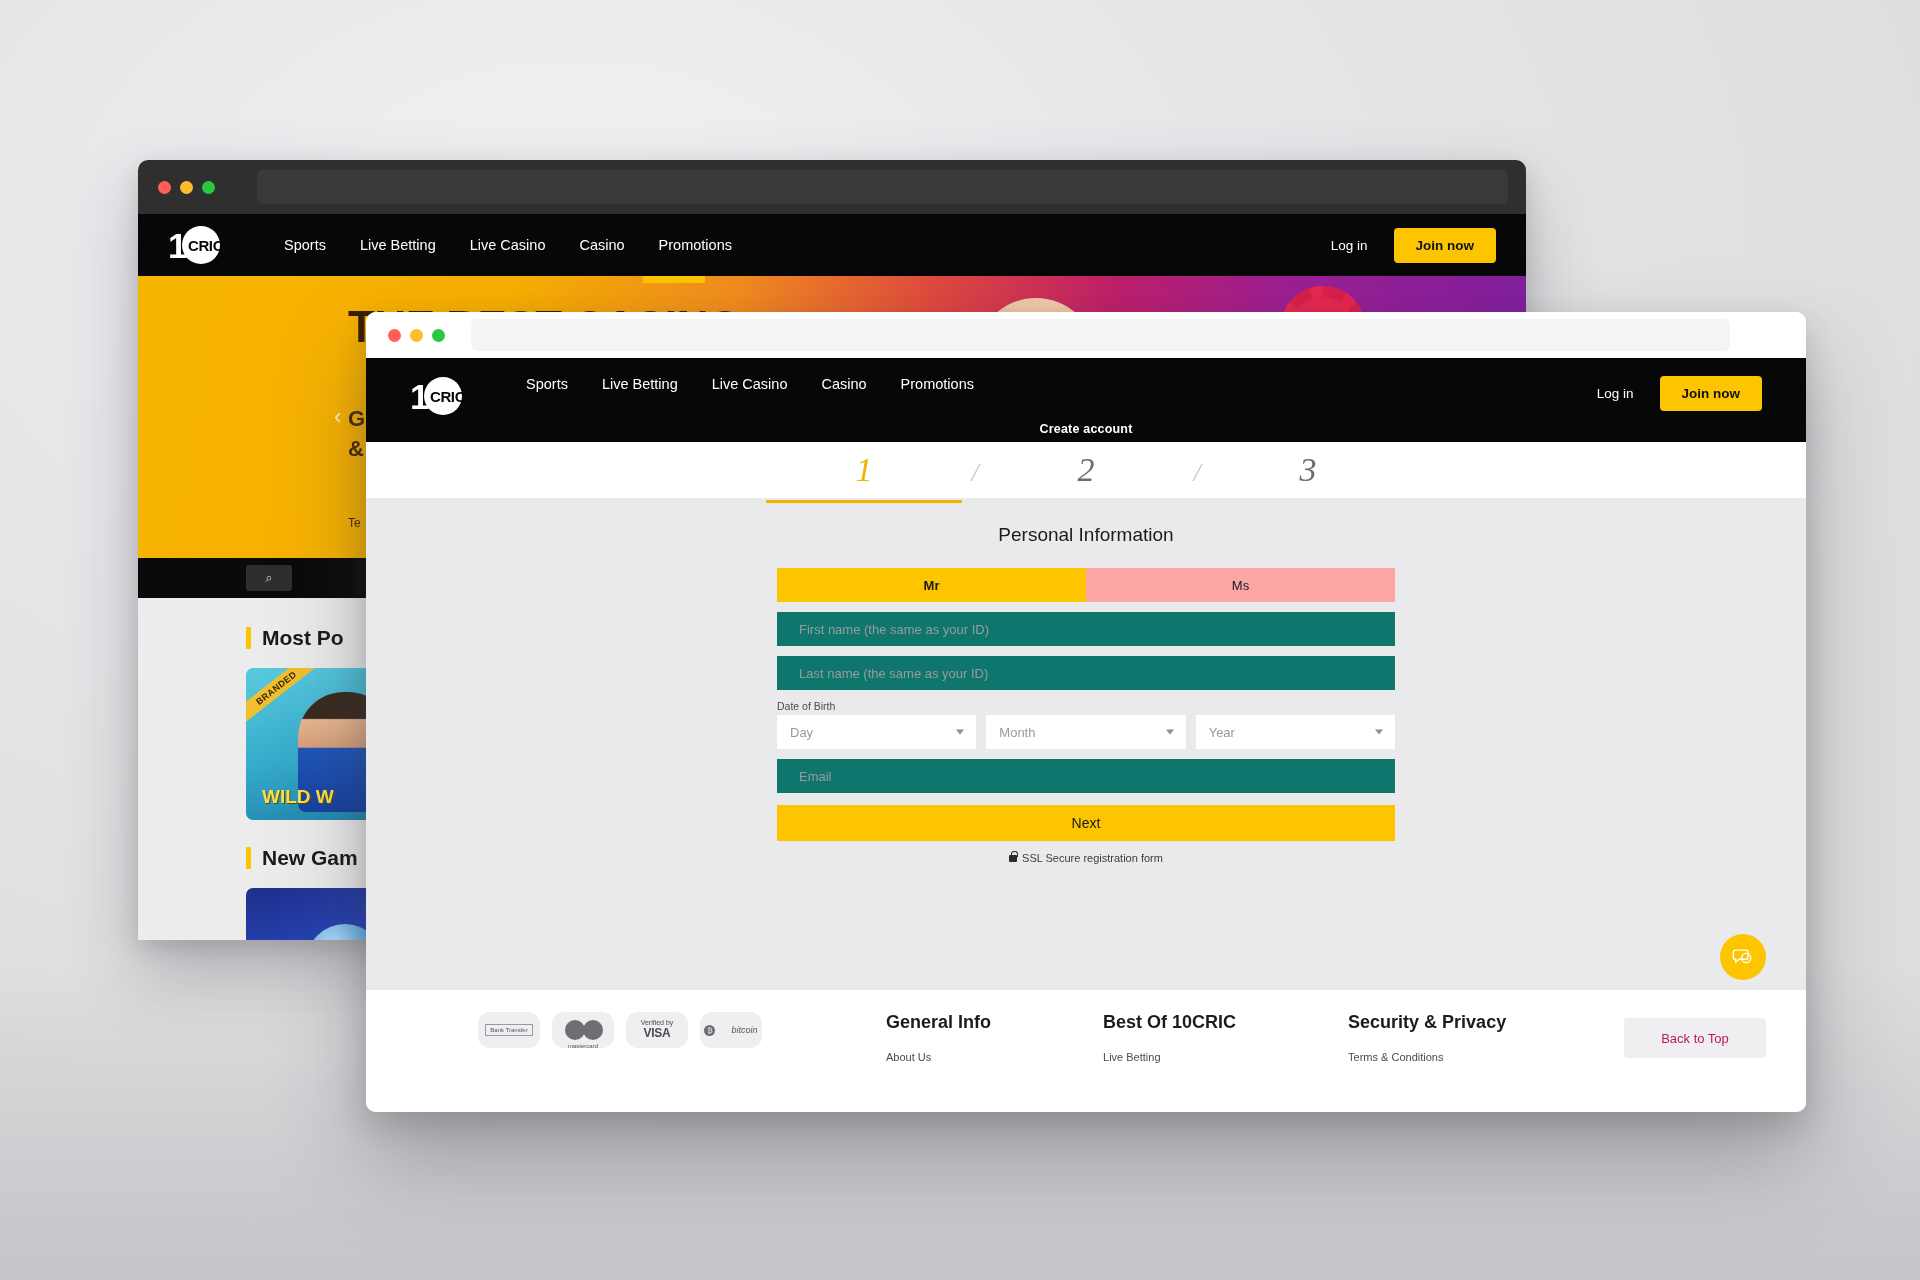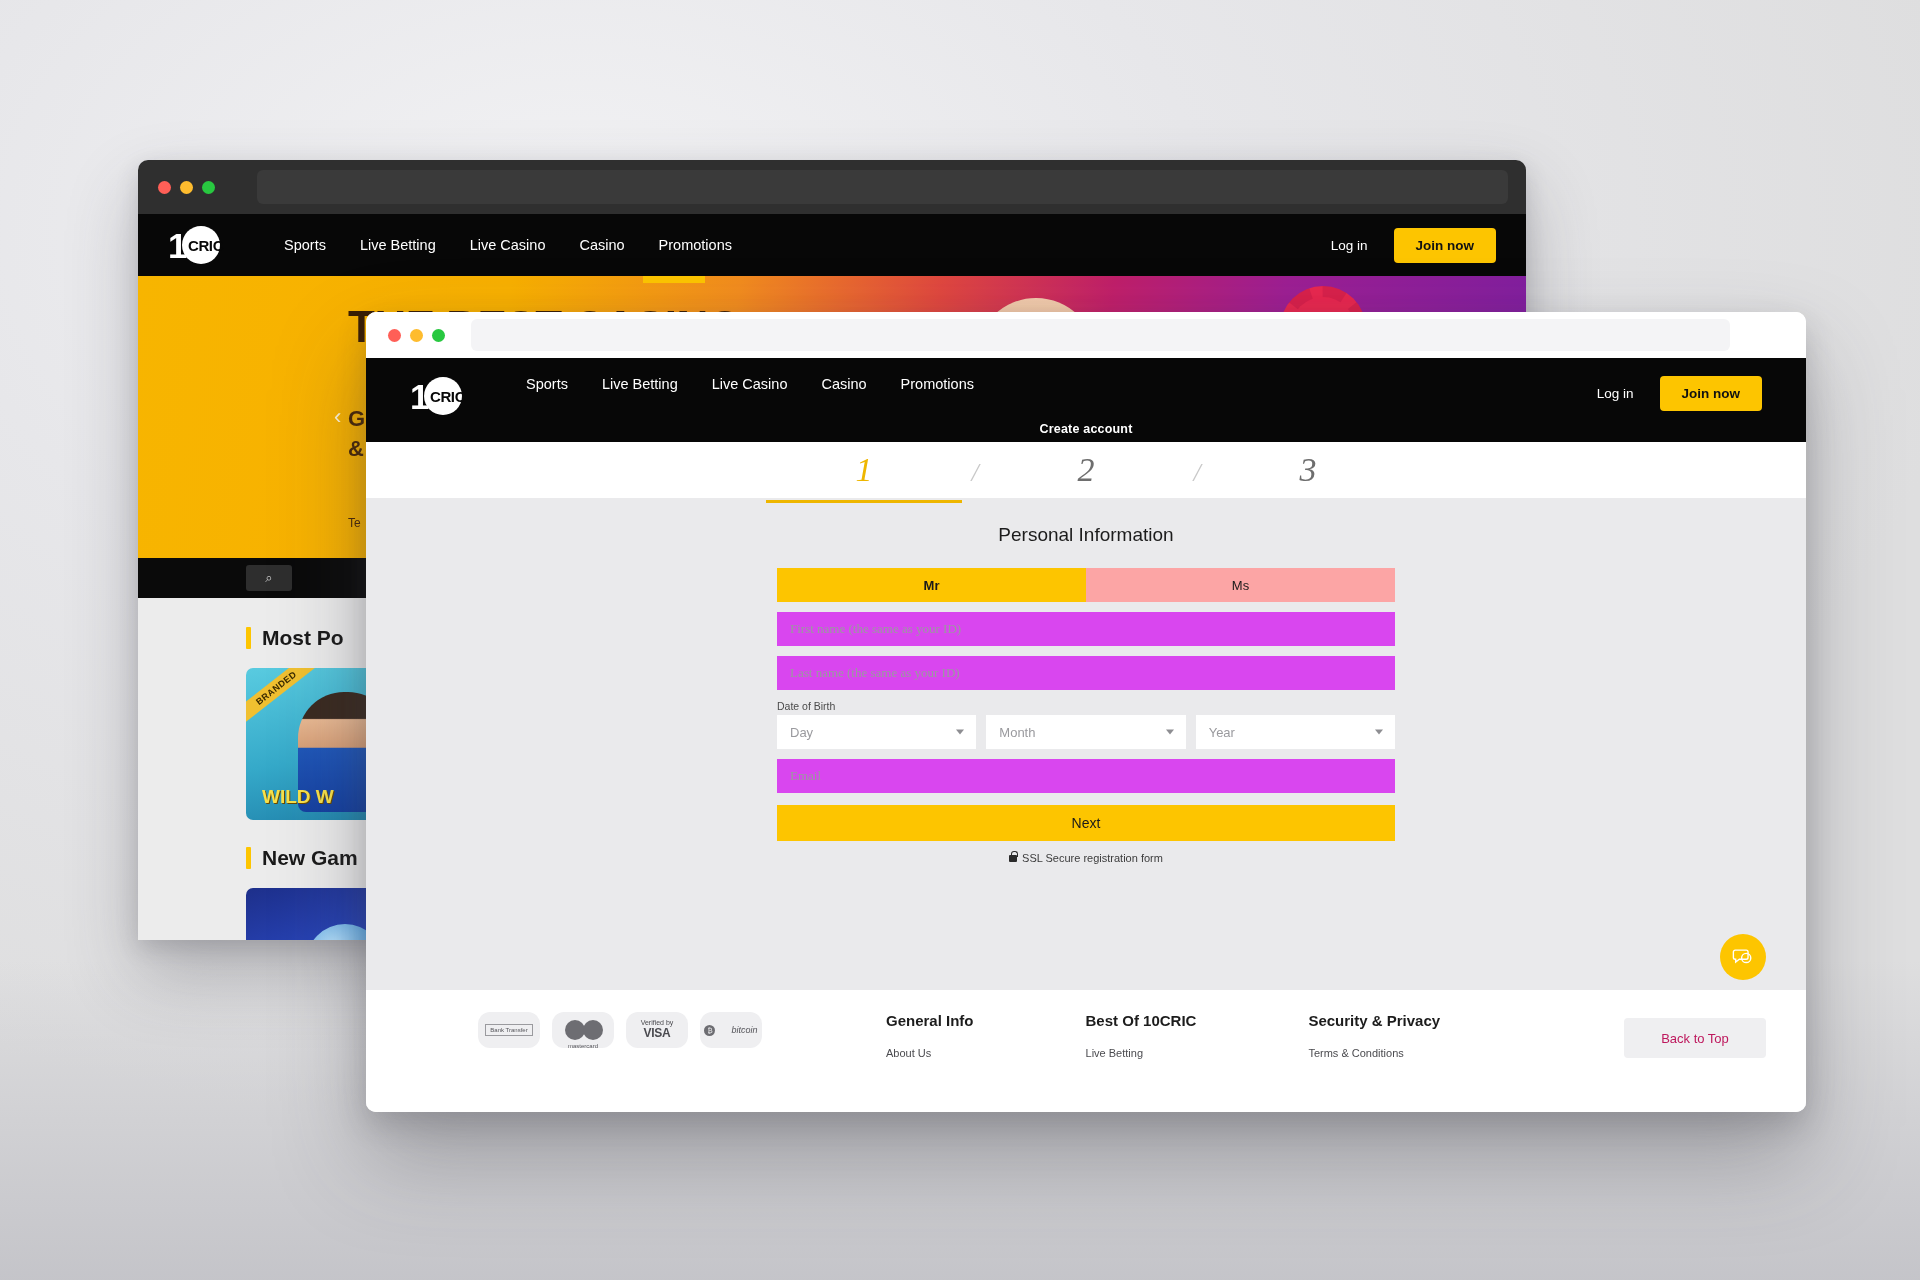--- a/index.html
+++ b/index.html
@@ -230,23 +230,23 @@
   .form-col { width: 618px; margin: 0 auto; }
 
   .salutation { display: flex; margin-bottom: 10px; }
   .sal-btn {
     flex: 1; height: 34px; border: none; cursor: pointer;
     font-size: 13px; color: #1a1a1a; background: #fca5a5;
   }
   .sal-btn.on { background: #fdc500; font-weight: 700; }
 
   .field {
-    height: 34px; background: #d946ef; border: none; width: 100%;
-    padding: 0 13px; font-size: 13px; color: #1c1c1c;
-    margin-bottom: 10px; font-family: Liberation Serif, serif;
+    height: 34px; background: #0f766e; border: none; width: 100%;
+    padding: 0 22px; font-size: 13px; color: #1c1c1c;
+    margin-bottom: 10px; font-family: Liberation Sans, sans-serif;
   }
   .field::placeholder { color: #9a9a9e; }
 
   .dob-label { font-size: 10.5px; color: #4b4b4b; margin-bottom: 3px; }
   .dob-row { display: flex; gap: 10px; margin-bottom: 10px; }
   .sel-wrap { position: relative; flex: 1; }
   .sel {
     width: 100%; height: 34px; background: #fff; border: none;
     padding: 0 13px; font-size: 13px; color: #9a9a9e;
     display: flex; align-items: center;
@@ -294,21 +294,21 @@
   .mc i:last-child { right: 0; opacity: .82; }
   .mc span { position: absolute; left: -2px; bottom: -9px; font-size: 6px; color: #55555a; width:40px; text-align:center;}
   .visa { line-height: 1.15; color:#4a4a4f; }
   .visa b { font-size: 12px; letter-spacing: -.3px; }
   .btc { display: flex; align-items: center; gap: 16px; color: #55555a; font-size: 9px; font-style: italic;}
   .btc i {
     width: 11px; height: 11px; border-radius: 50%; background: #6d6d72; color:#efeff1;
     font-size: 7px; font-style: normal; display:flex; align-items:center; justify-content:center;
   }
   .foot-cols { display: flex; margin-left: 124px; gap: 112px; }
-  .foot-col h4 { font-size: 15px; color: #1c1c1c; font-weight: 600; margin-bottom: 18px; white-space: nowrap; }
+  .foot-col h4 { font-size: 18px; color: #1c1c1c; font-weight: 600; margin-bottom: 18px; white-space: nowrap; }
   .foot-col a { display:block; font-size: 11px; color: #4b4b4f; text-decoration: none; white-space: nowrap;}
   .back-top {
     margin-left: auto; margin-top: 6px;
     background: #efeff1; border: none; border-radius: 4px;
     width: 142px; height: 40px; font-size: 13px; color: #be185d; cursor: pointer;
     font-family: "Liberation Sans", sans-serif;
   }
   .chat-fab {
     position: absolute; right: 40px; bottom: 132px;
     width: 46px; height: 46px; border-radius: 50%;

